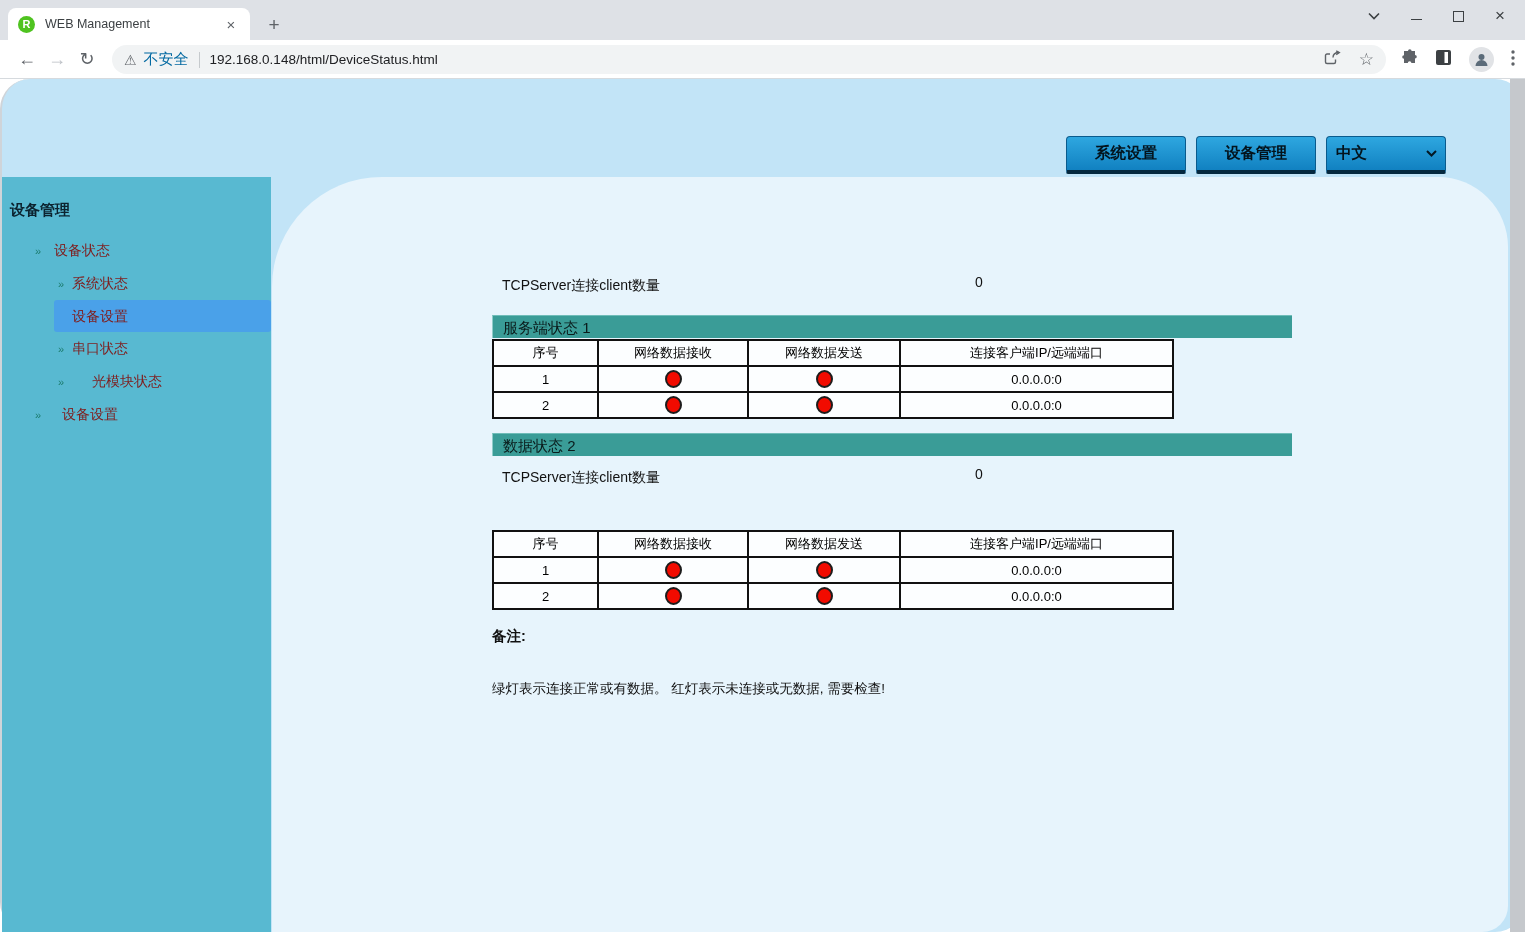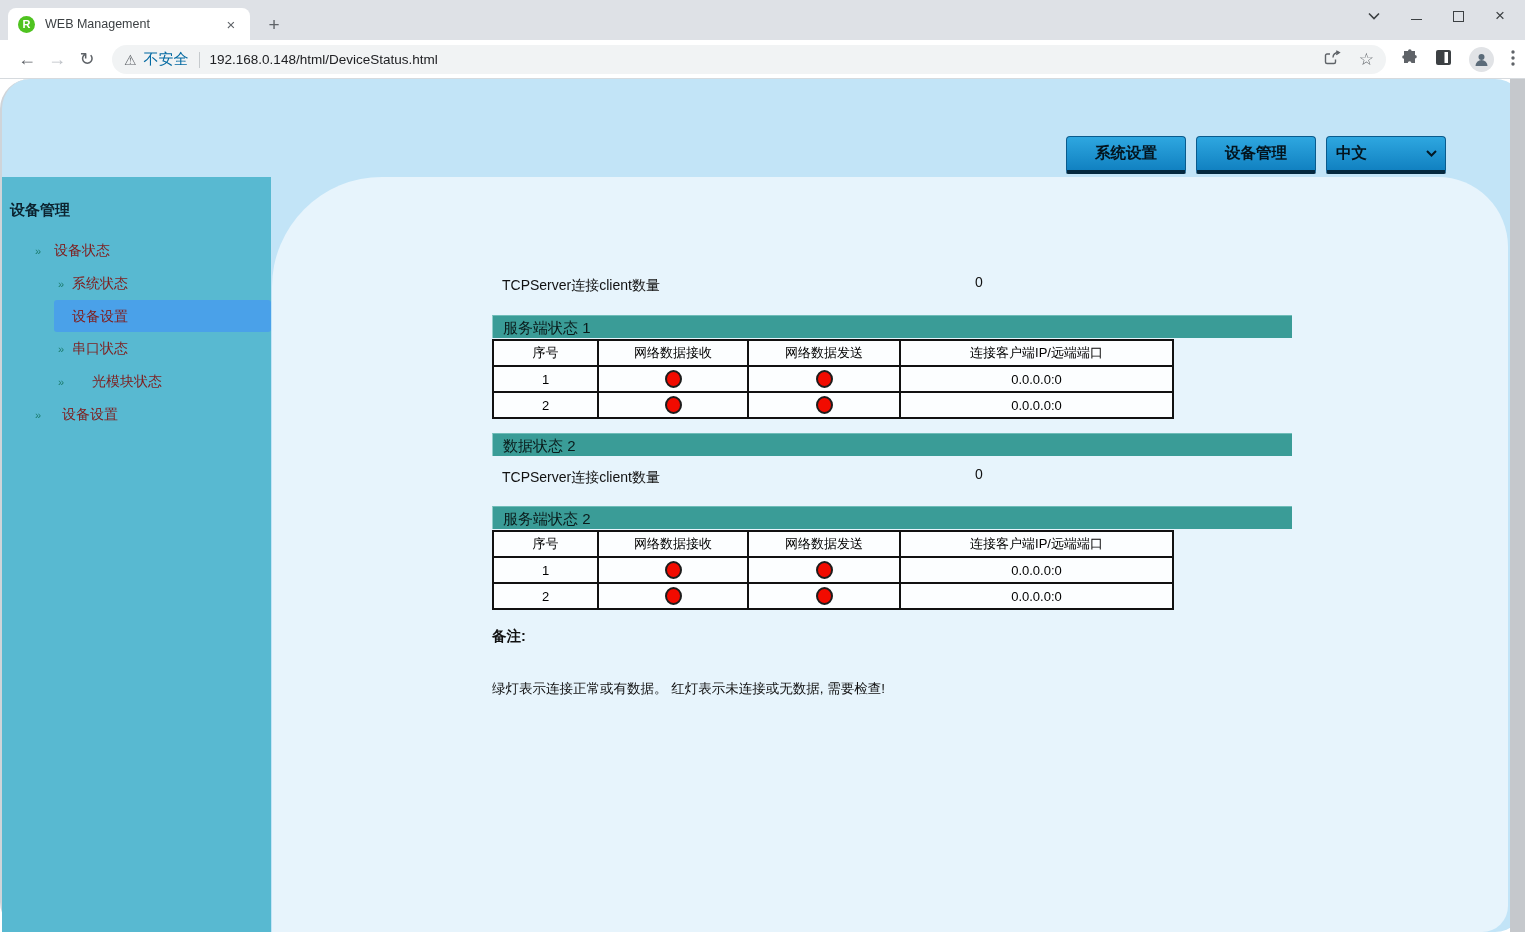--- a/index.html
+++ b/index.html
@@ -221,21 +221,20 @@
           </td>
       <td>0.0.0.0:0</td>
     </tr>
   </tbody>
     </table>
 
   <div class="secbar" style="top:354px;">数据状态 2</div>
   <div class="tcp-label" style="top:390px;">TCPServer连接client数量</div>
   <div class="tcp-value" style="top:387px;">0</div>
 
-  <div class="secbar" style="top:427px;">服务端状态 2</div>
   <table class="status" style="top:451px;">
     <colgroup>
         <col style="width:105px">
         <col style="width:150px">
         <col style="width:152px">
         <col style="width:273px">
       </colgroup>
     <tbody>
         <tr>
       <th>序号</th>

